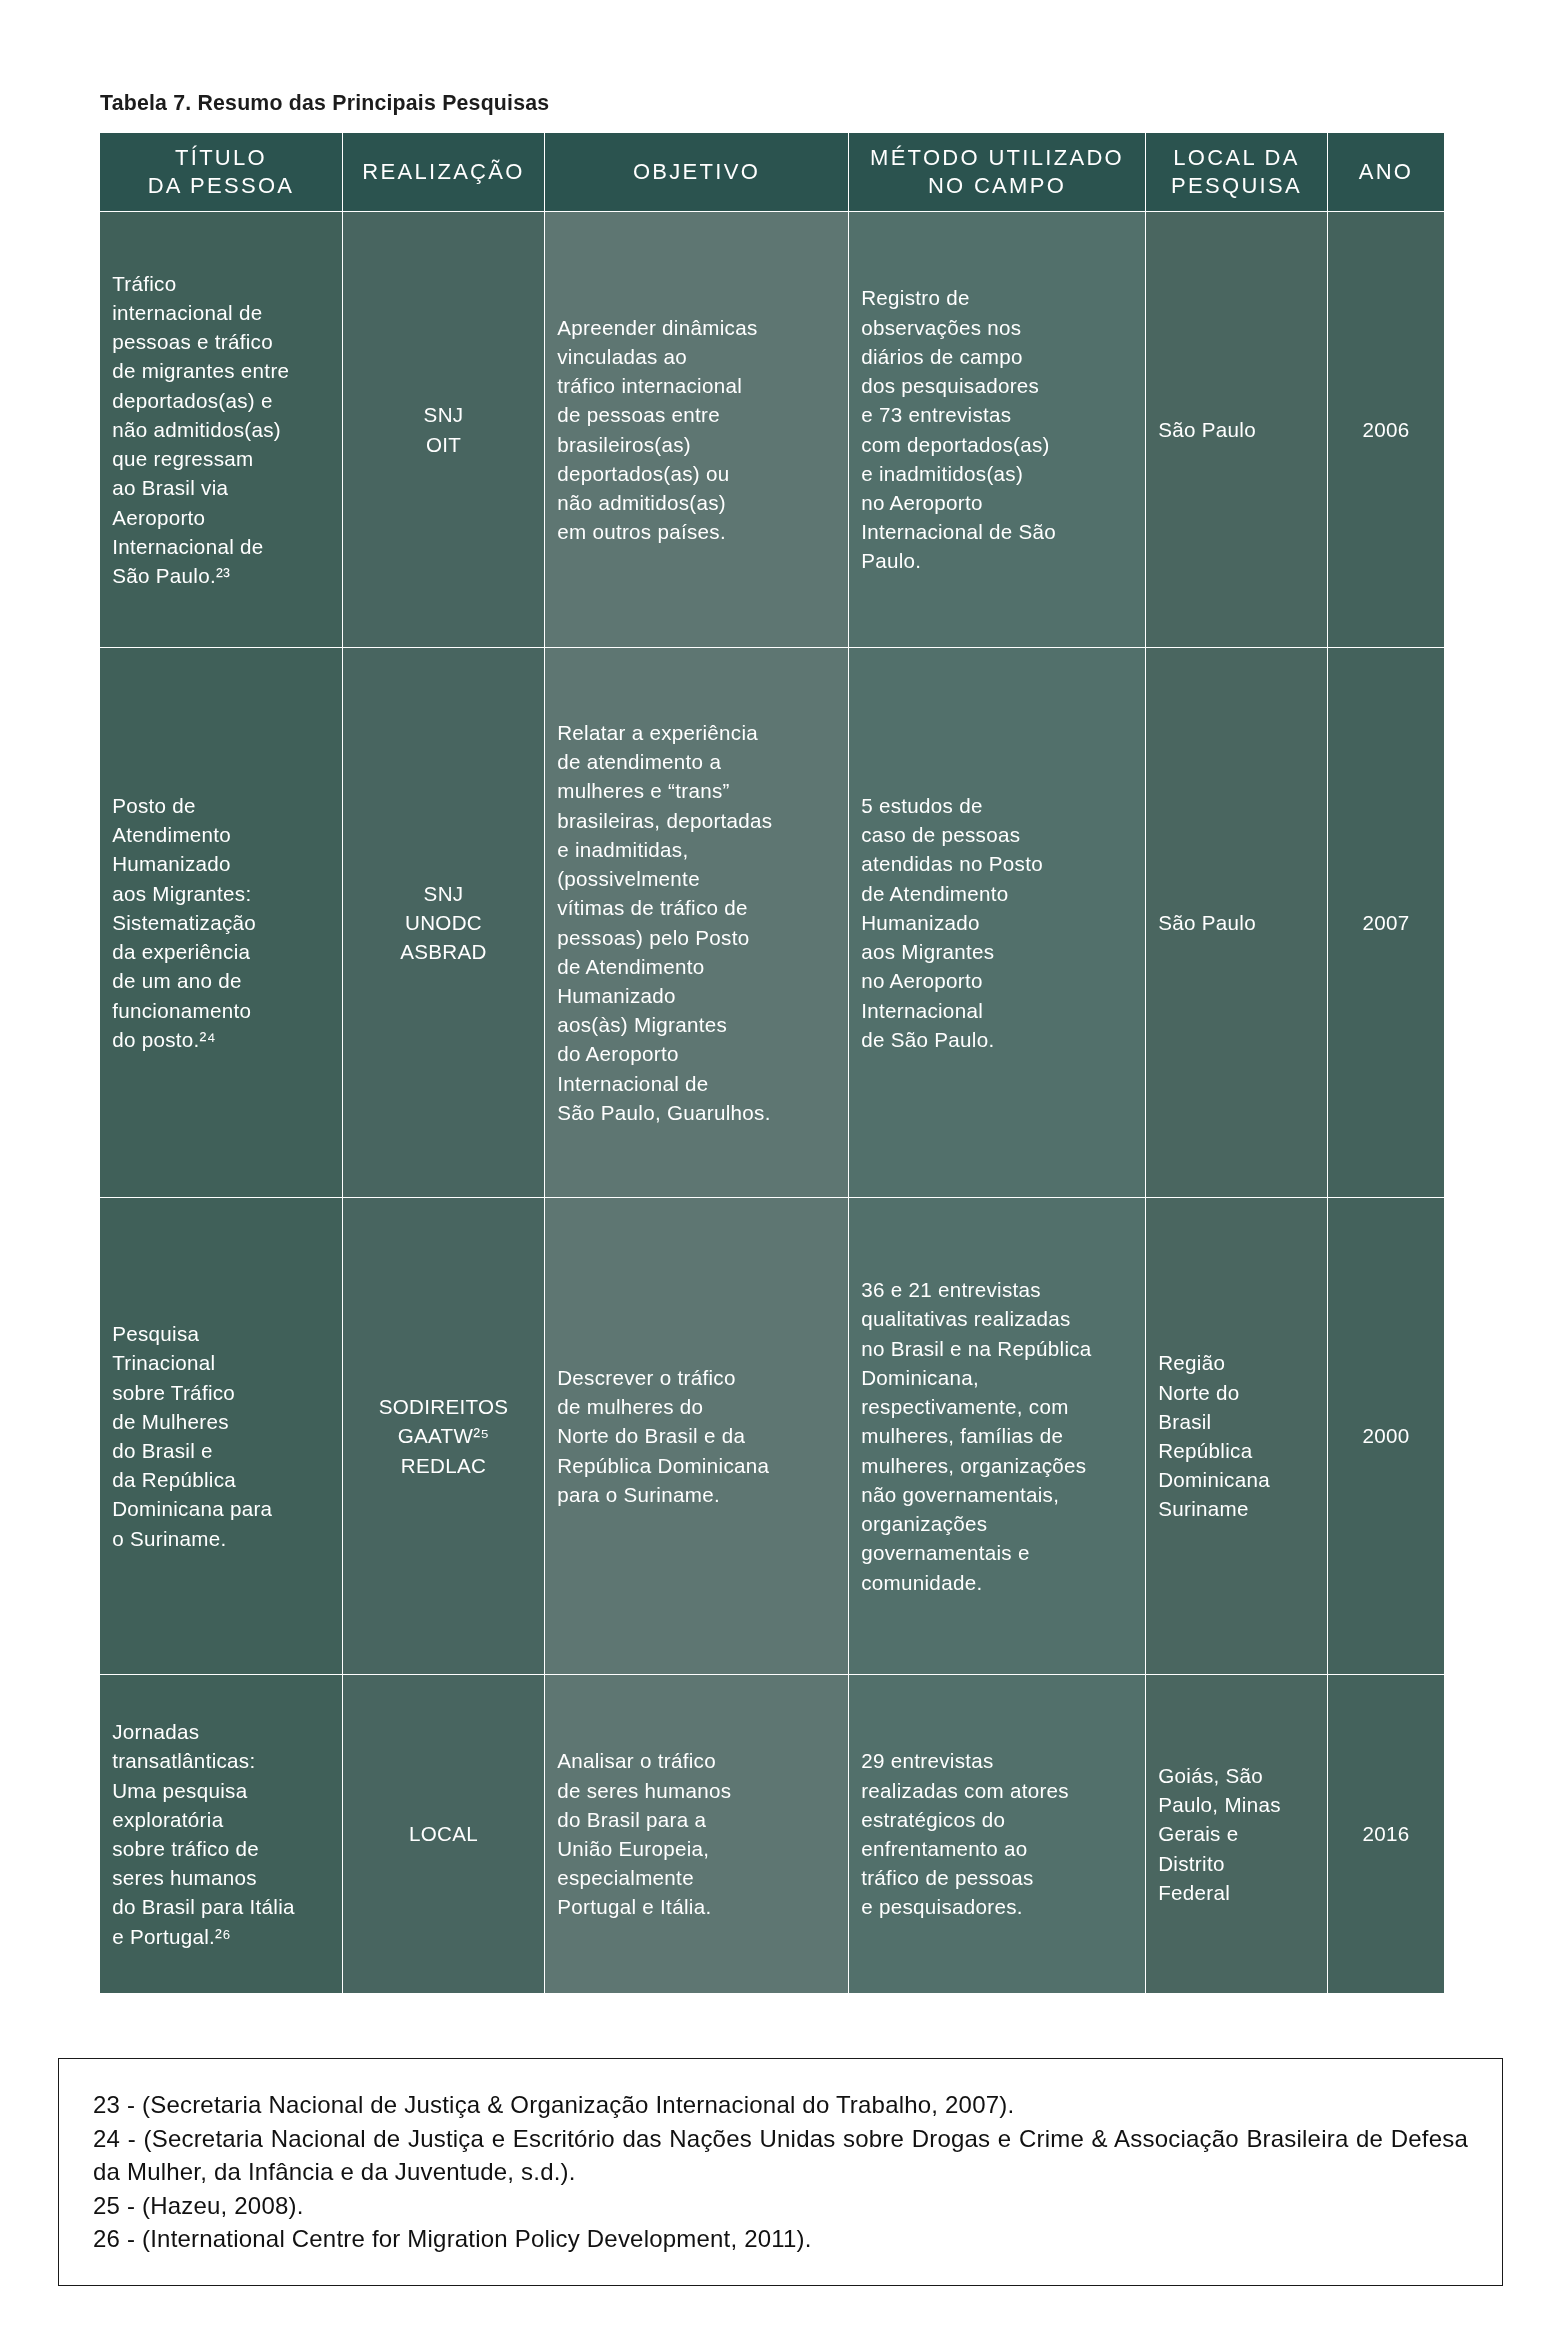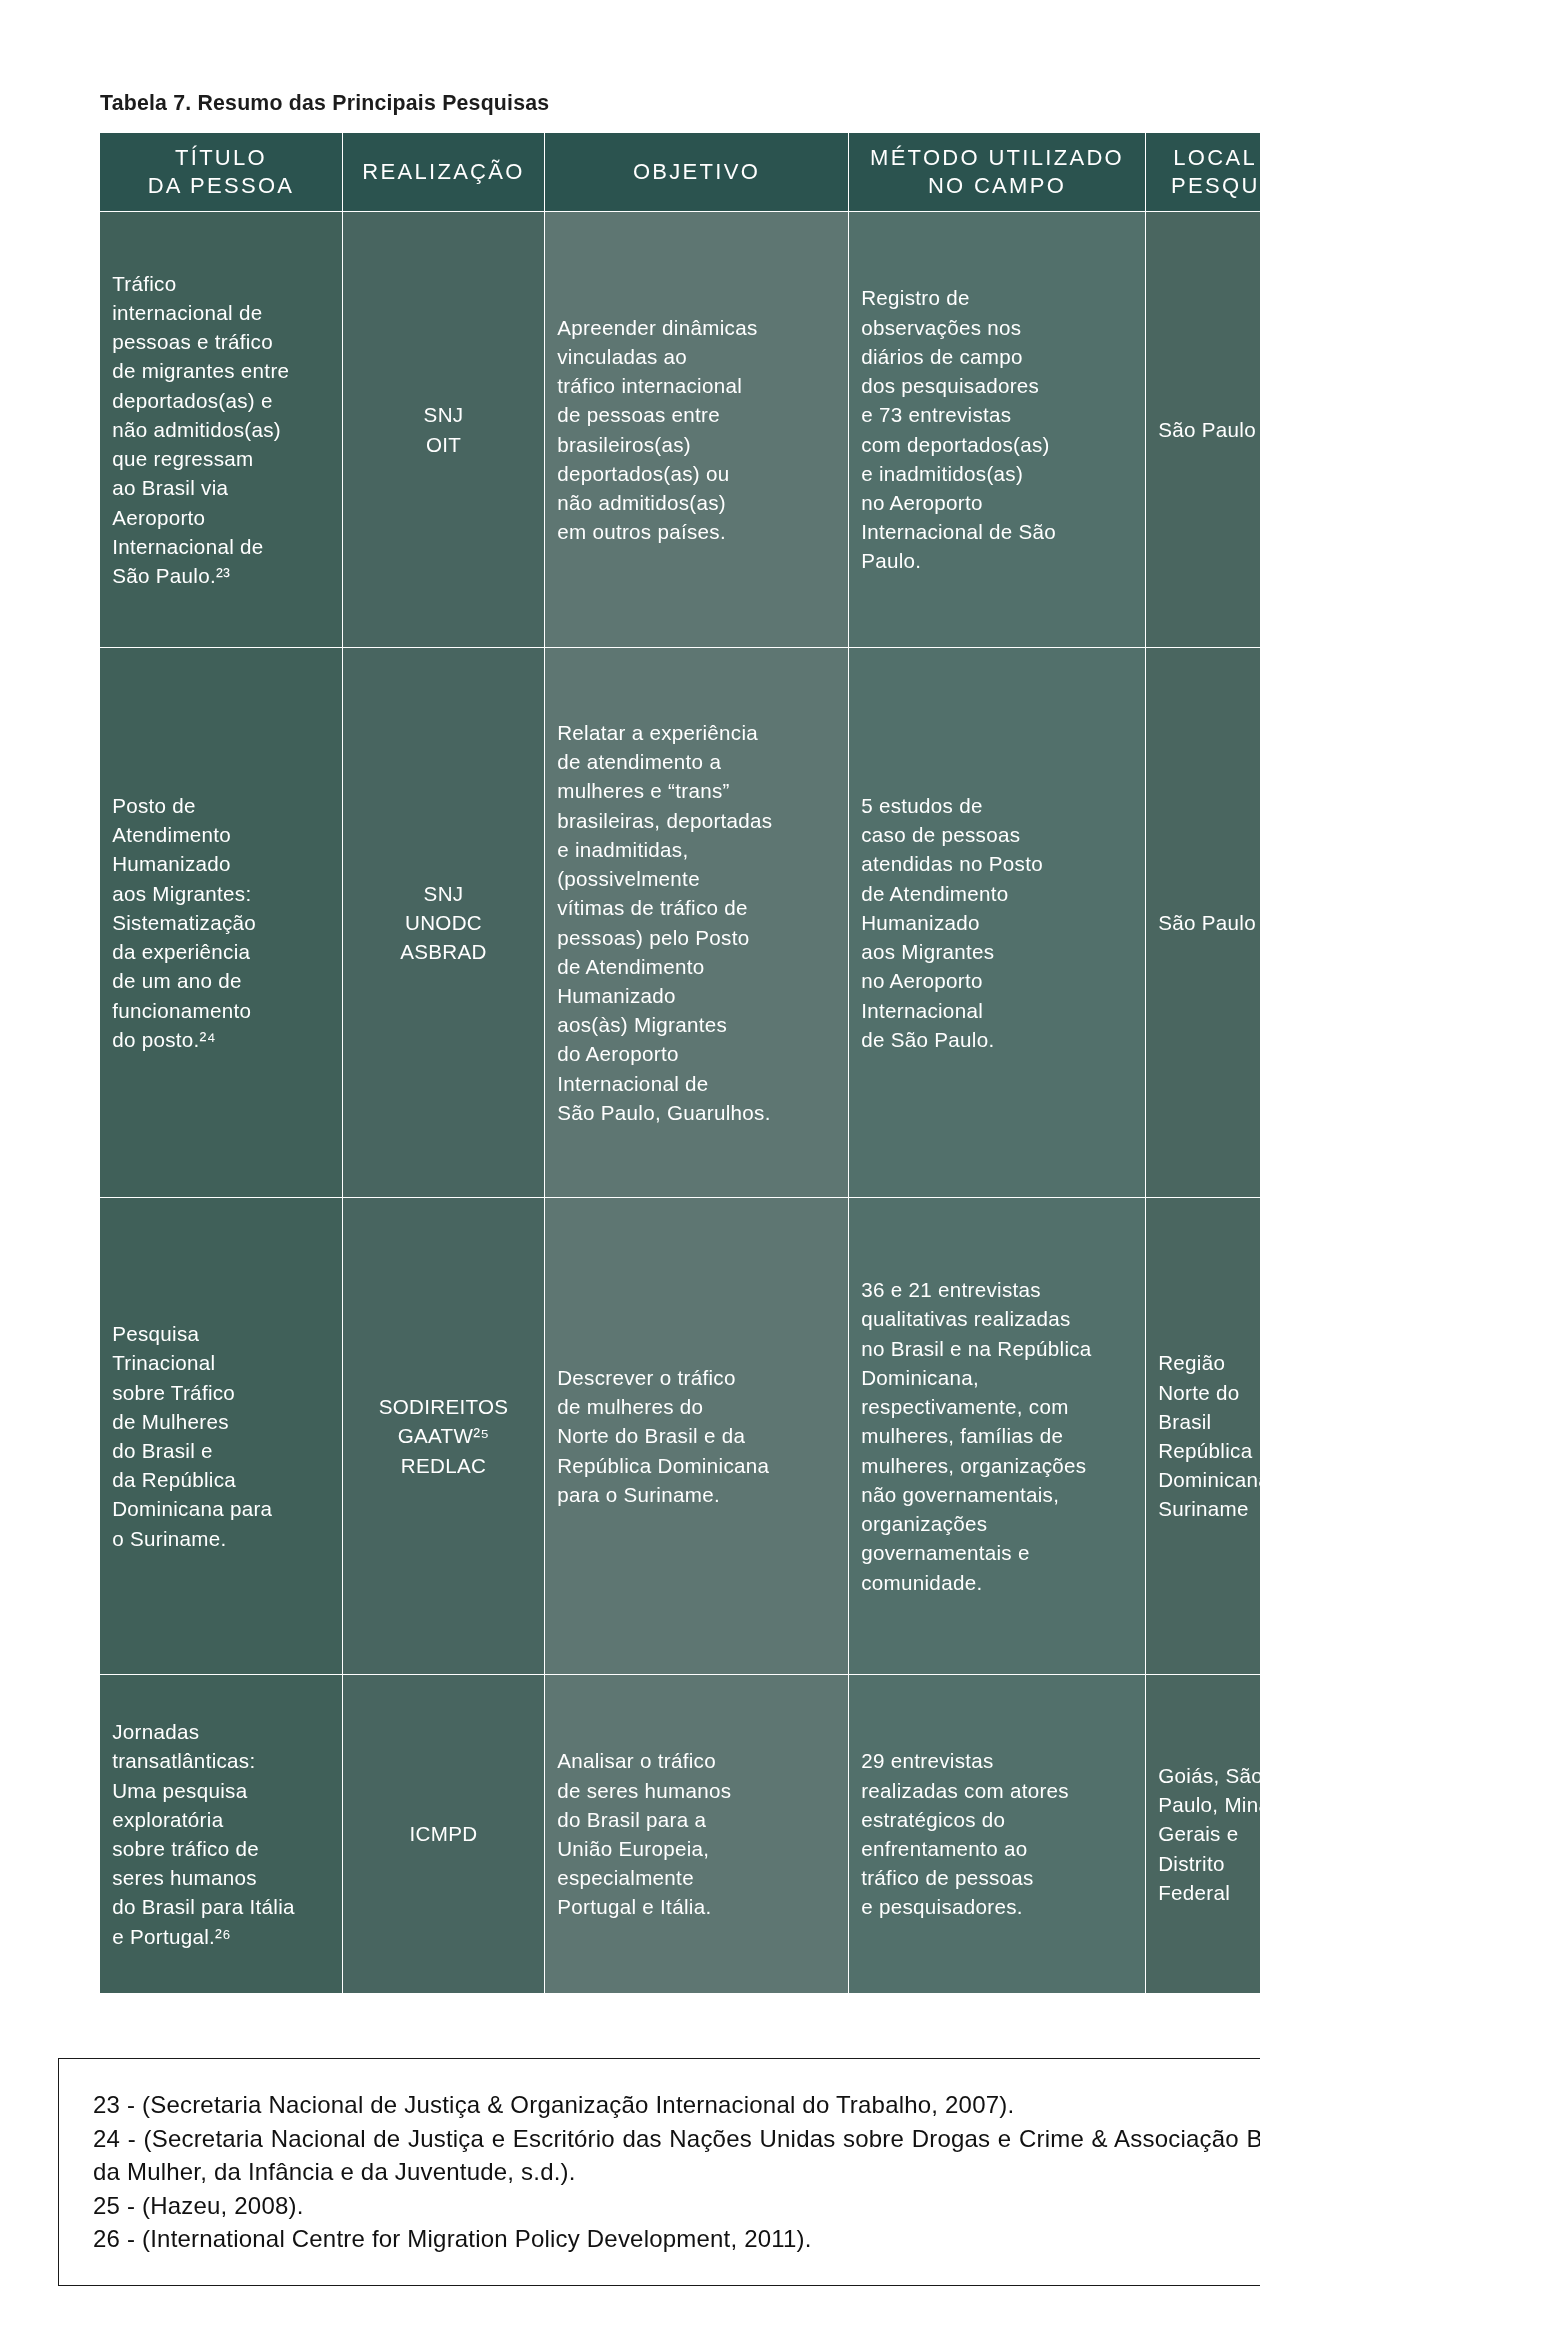--- a/index.html
+++ b/index.html
@@ -1,18 +1,18 @@
 <!DOCTYPE html>
 <html style="--page-bg: #ffffff; --header-bg: #2b534f; --col-titulo-bg: #406059; --col-realizacao-bg: #486560; --col-objetivo-bg: #5e7672; --col-metodo-bg: #52706b; --col-local-bg: #4a6660; --col-ano-bg: #44625c; --cell-text: #ffffff; --title-text: #1c1c1c; --footnote-text: #111111; --footnote-border: #1a1a1a;font-size:12.2px"><head>
 <meta charset="utf-8">
 <style>
   html, body { margin: 0; padding: 0; background: #ffffff; }
   .page {
     position: relative;
-    width: 1260px;
+    width: 1561px;
     height: 2342px;
     background: var(--page-bg, #ffffff);
     font-family: "Liberation Sans", sans-serif;
     overflow: hidden;
   }
   .table-title {
     position: absolute;
     left: 100px;
     top: 91px;
     margin: 0;
@@ -206,21 +206,21 @@
     <div class="cell c6 center">2000</div>
 
     <div class="cell c1 left">Jornadas
 transatlânticas:
 Uma pesquisa
 exploratória
 sobre tráfico de
 seres humanos
 do Brasil para Itália
 e Portugal.²⁶</div>
-    <div class="cell c2 center">ICMPD</div>
+    <div class="cell c2 center">LOCAL</div>
     <div class="cell c3 left">Analisar o tráfico
 de seres humanos
 do Brasil para a
 União Europeia,
 especialmente
 Portugal e Itália.</div>
     <div class="cell c4 left">29 entrevistas
 realizadas com atores
 estratégicos do
 enfrentamento ao

